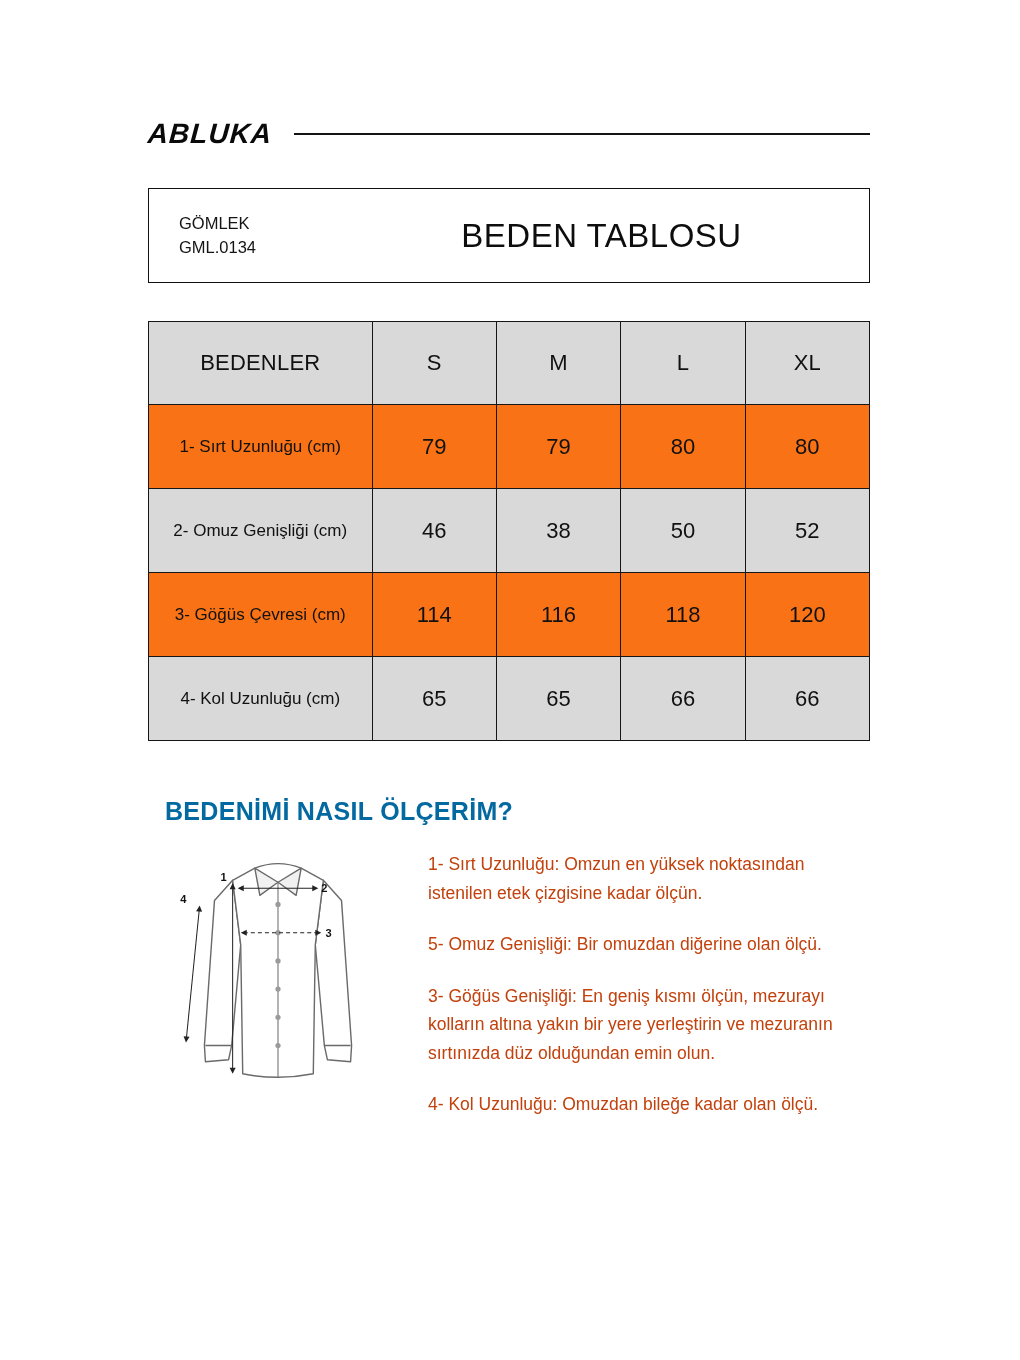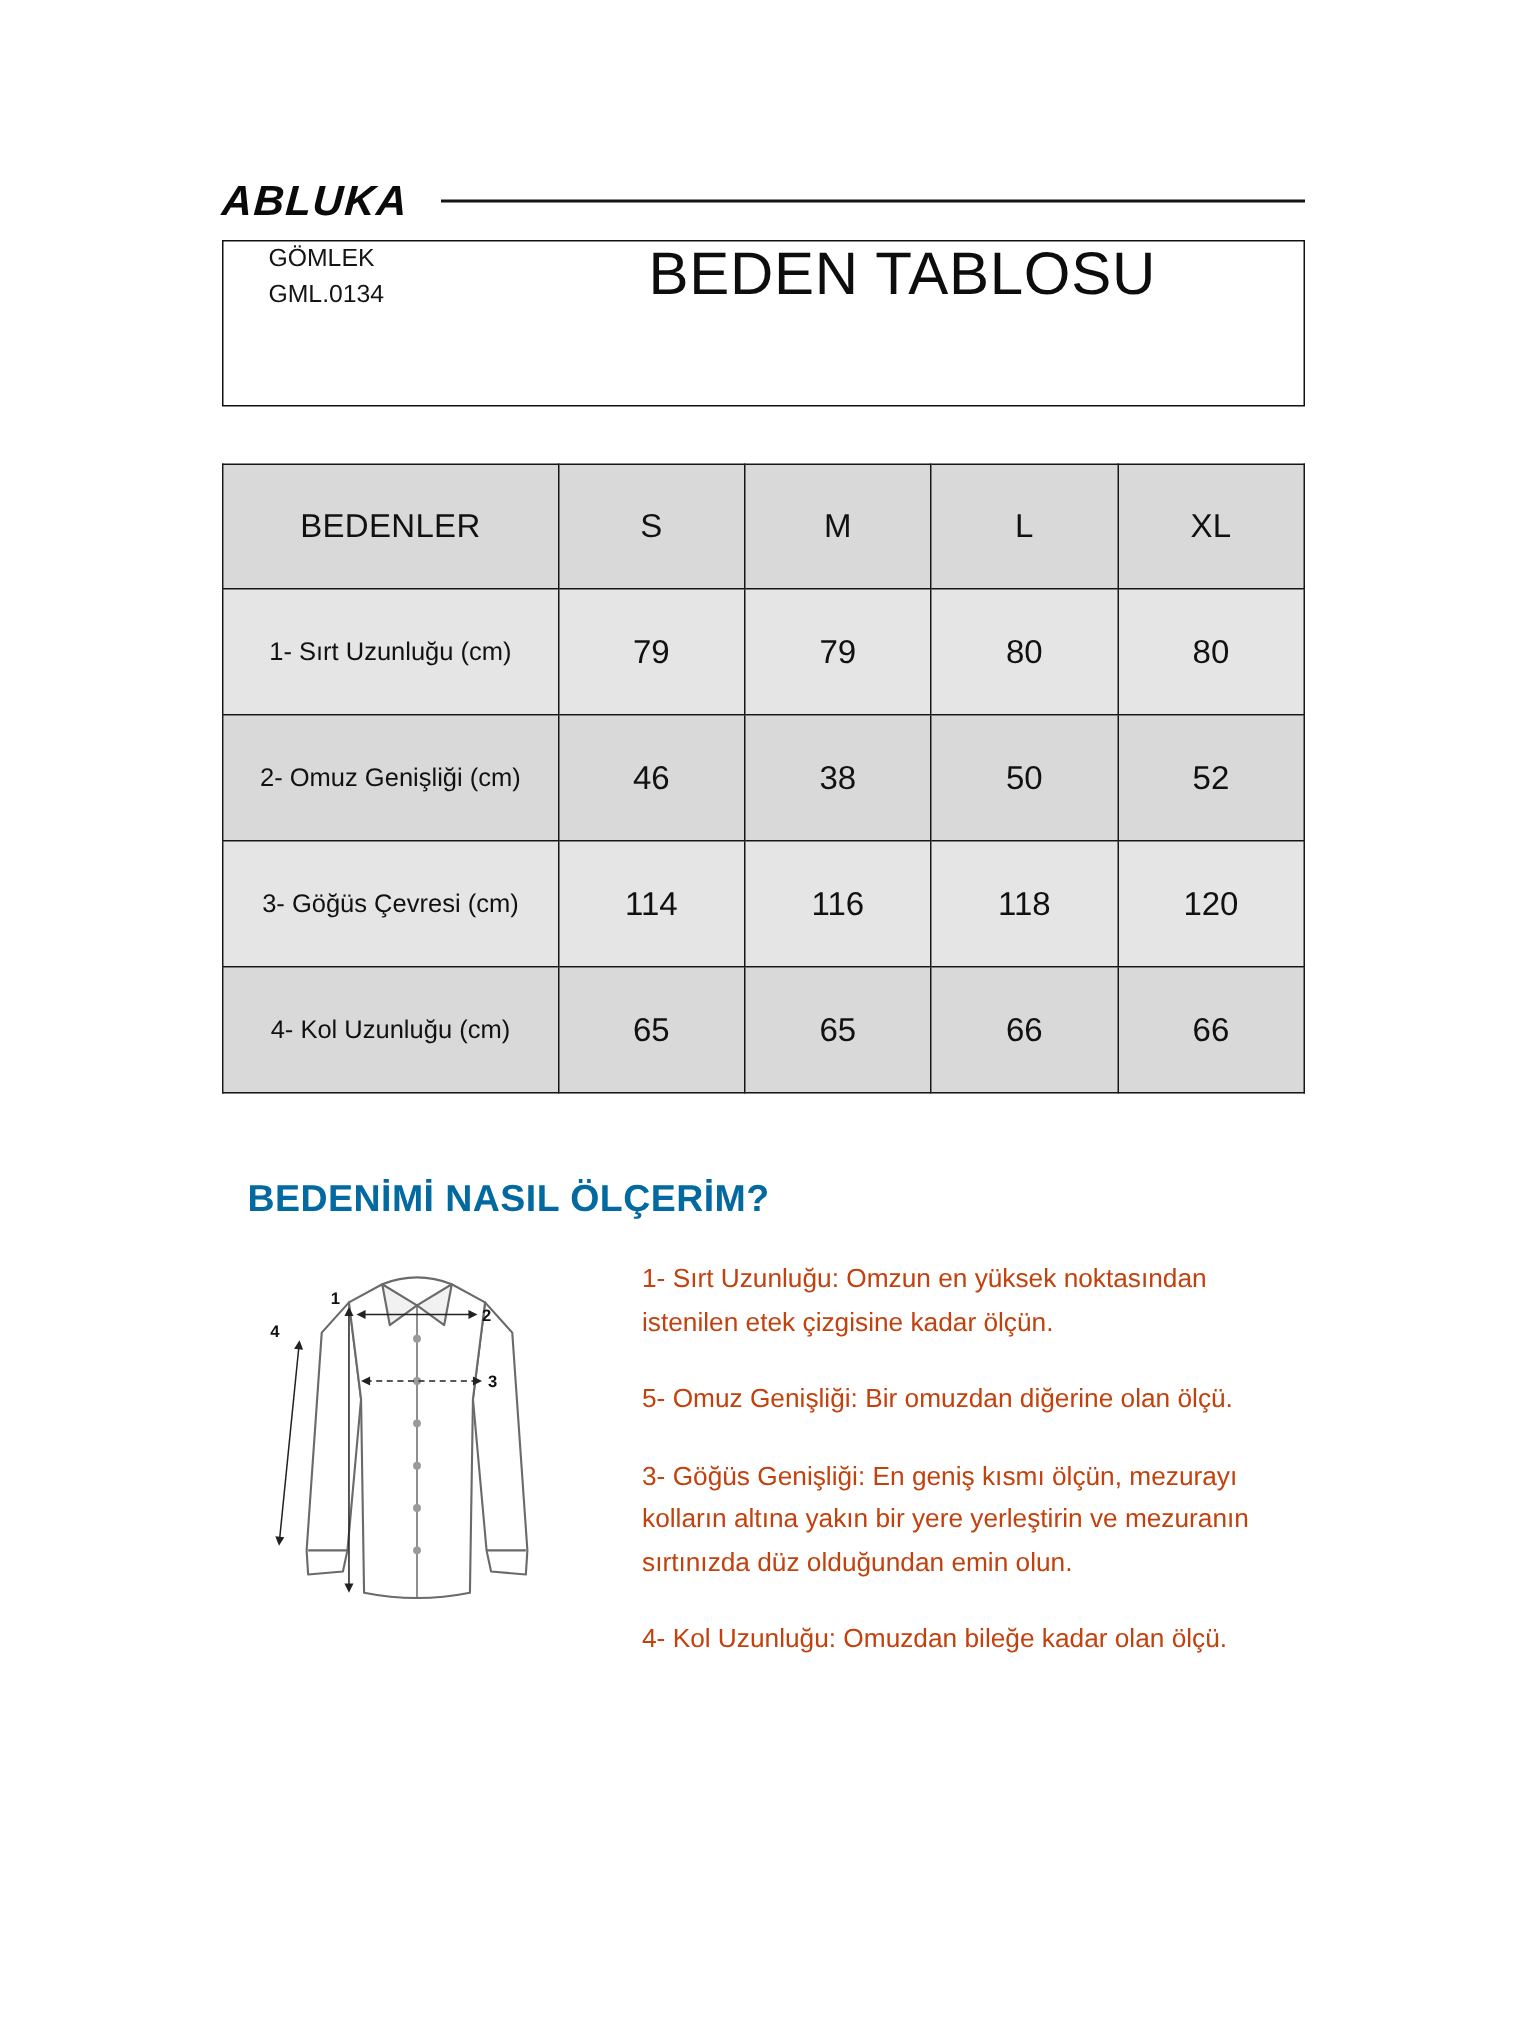--- a/index.html
+++ b/index.html
@@ -23,53 +23,54 @@
     font-style: italic;
     letter-spacing: 1px;
     color: #0a0a0a;
     transform: skewX(-4deg);
     white-space: nowrap;
   }
   .logo-rule { flex: 1; height: 2px; background: #141414; margin-left: 22px; }
 
   
   .title-box {
-    margin-top: 10px;
+    margin-top: 38px;
     border: 1.5px solid #111;
-    height: 111px;
+    height: 95px;
     display: flex;
+    align-items: center;
   }
   .product-info {
     padding-left: 30px;
     width: 185px;
     font-size: 16.5px;
     line-height: 1.45;
     color: #141414;
   }
   .page-title {
     flex: 1;
     text-align: center;
-    font-size: 40px;
+    font-size: 33px;
     font-weight: 500;
     letter-spacing: 0.5px;
     color: #0d0d0d;
   }
 
   
   table.size-table {
     width: 100%;
     margin-top: 38px;
     border-collapse: collapse;
     table-layout: fixed;
   }
   .size-table th, .size-table td {
     border: 1px solid #161616;
     text-align: center;
     vertical-align: middle;
-    background: #e5e5e5;
+    background: #f97316;
   }
   .size-table thead th {
     background: #d9d9d9;
     font-weight: normal;
     font-size: 22px;
     height: 83px;
     letter-spacing: 0.2px;
   }
   .size-table tbody td { height: 84px; font-size: 22px; }
   .size-table tbody td.row-label { font-size: 17px; }

